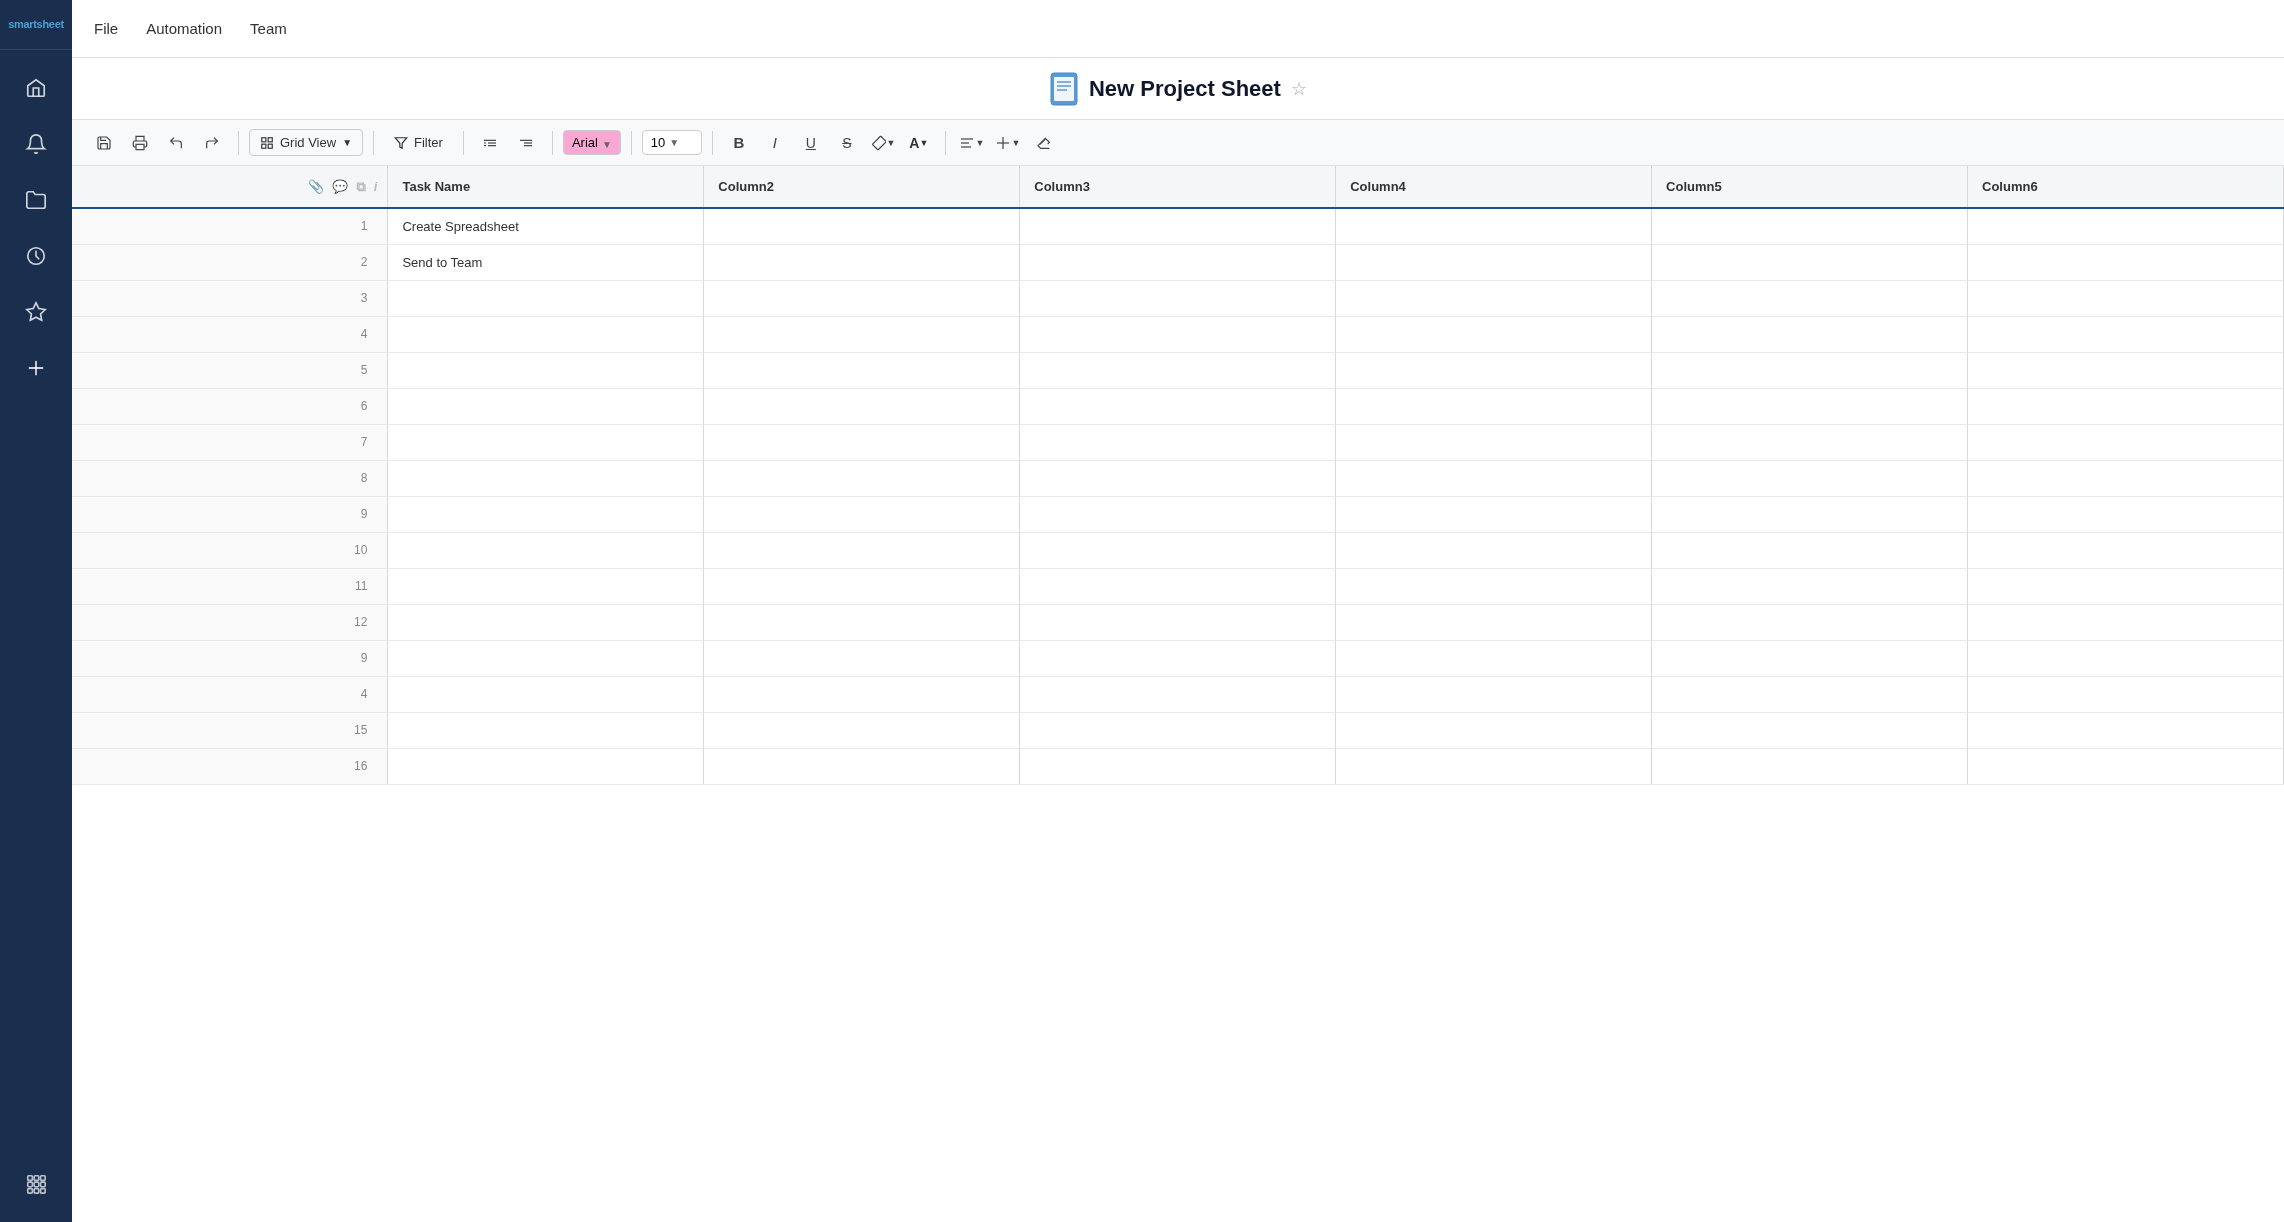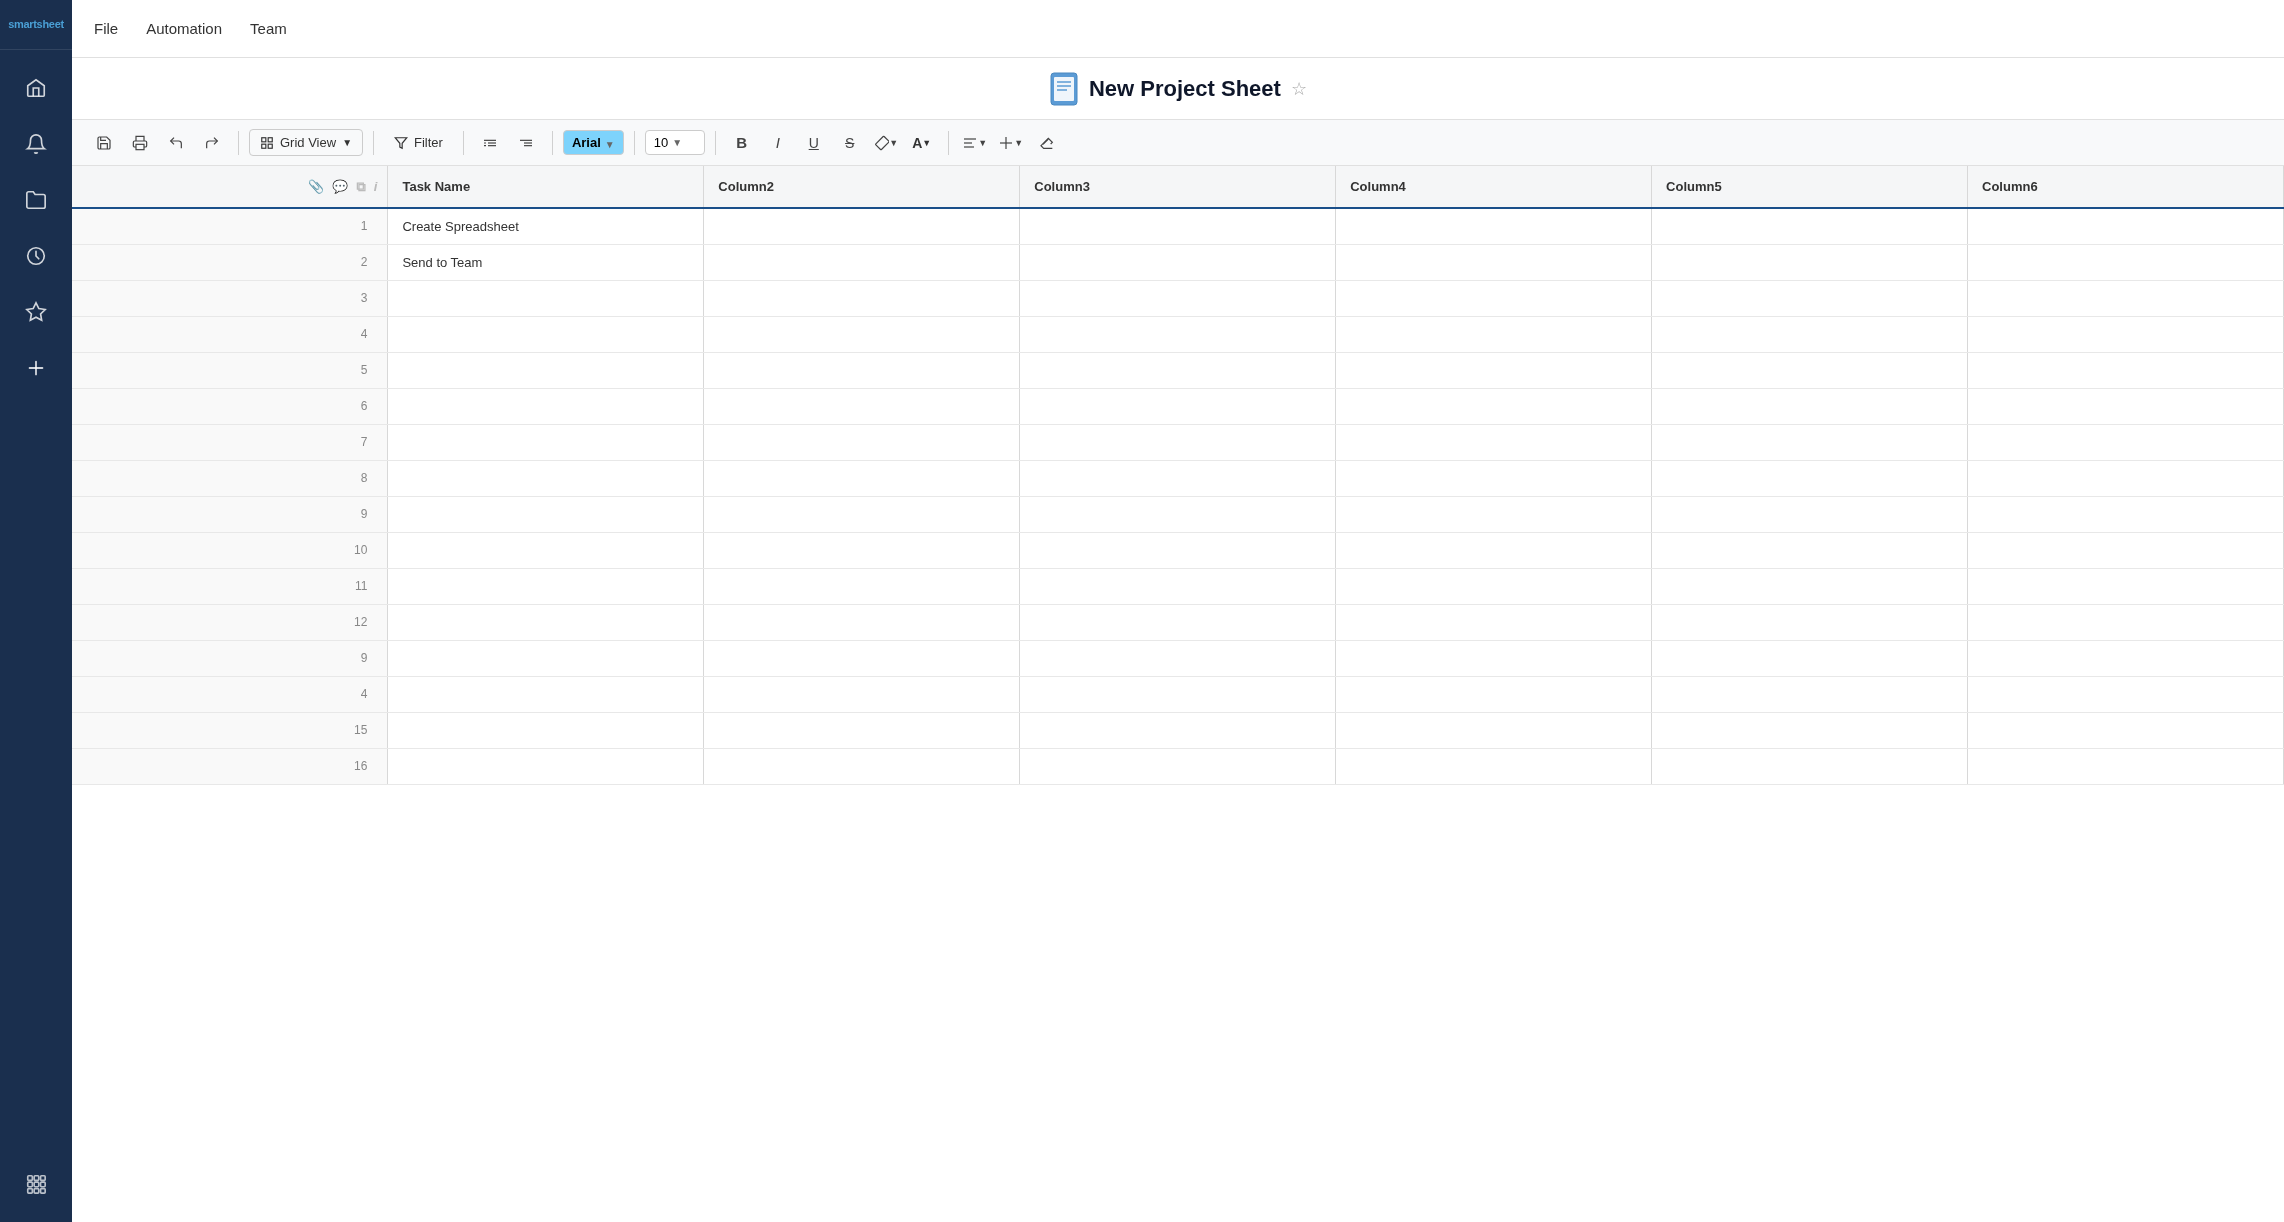--- a/index.html
+++ b/index.html
@@ -162,26 +162,25 @@
       font-size: 13px;
       color: #333;
       background: transparent;
       border: none;
     }
     .font-select {
       padding: 4px 8px;
       border: 1px solid #ccc;
       border-radius: 4px;
       font-size: 13px;
-      background: #7dd3fc;
+      background: #f9a8d4;
       cursor: pointer;
       display: flex;
       align-items: flex-end;
       gap: 4px;
-      font-weight: bold;
     }
     .font-size-select {
       padding: 4px 8px;
       border: 1px solid #ccc;
       border-radius: 4px;
       font-size: 13px;
       background: #fff;
       cursor: pointer;
       display: flex;
       align-items: center;

